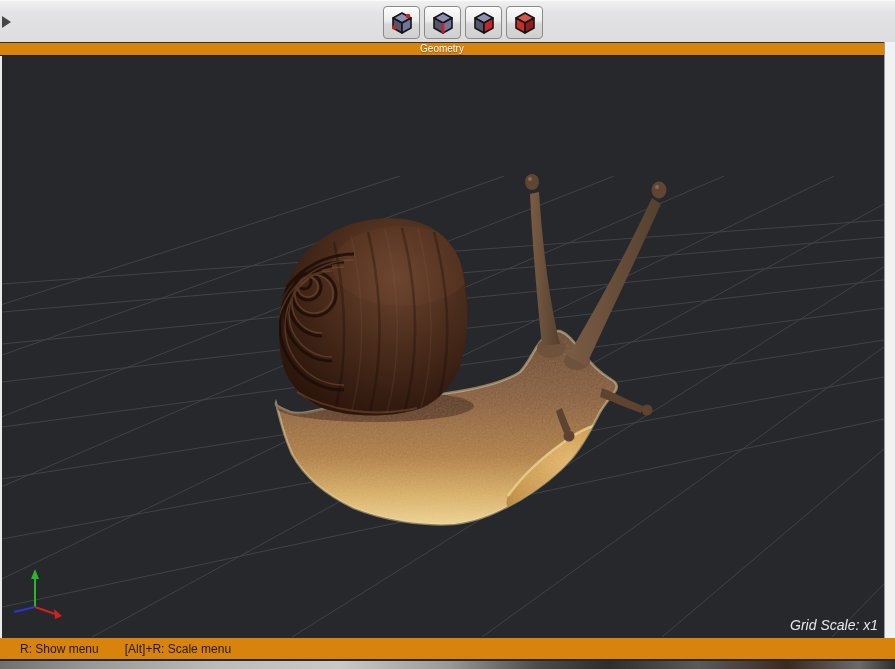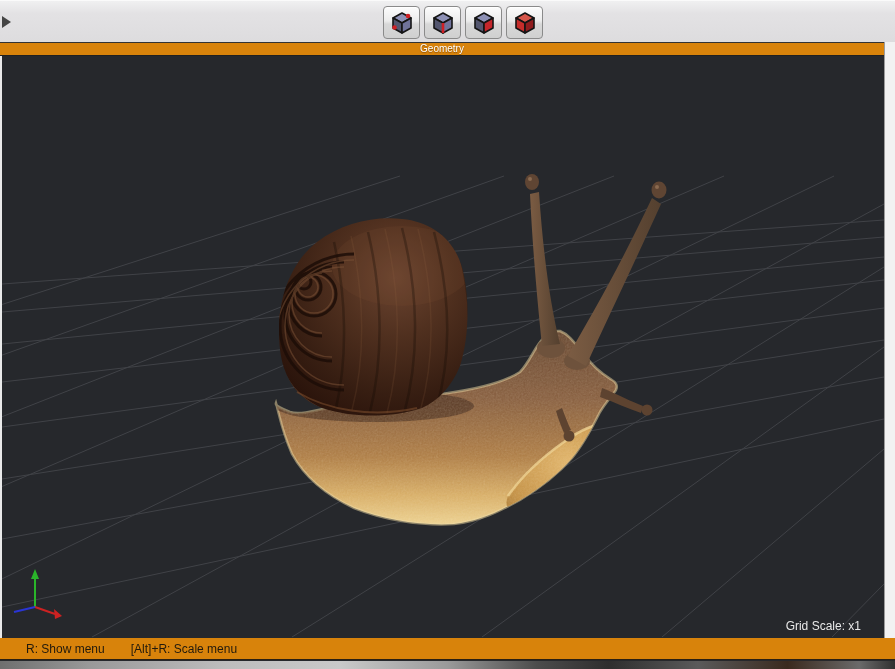--- a/index.html
+++ b/index.html
@@ -35,31 +35,31 @@
   }
   .geometry-bar span{
     font-size:10px;line-height:12px;color:#ffffff;text-shadow:0 1px 1px rgba(60,30,0,.5);
   }
   
   .left-strip{position:absolute;left:0;top:56px;width:2px;height:582px;background:#e9e9e9;}
   .viewport{
     position:absolute;left:2px;top:56px;width:882px;height:582px;background:#26282c;overflow:hidden;
   }
   .grid-scale{
-    position:absolute;right:23px;bottom:5px;font-size:12px;color:#e8e8e8;
+    position:absolute;right:6px;bottom:5px;font-size:14px;color:#e8e8e8;font-style:italic;
   }
   
   .right-strip{
     position:absolute;left:884px;top:42px;width:11px;height:596px;
     background:#f2f2f2;border-left:1px solid #9b9b9b;
   }
   
   .status-bar{
     position:absolute;left:0;top:638px;width:895px;height:22px;background:#d8830b;
-    display:flex;align-items:center;padding-left:26px;gap:26px;
+    display:flex;align-items:center;padding-left:20px;gap:26px;
     border-bottom:1px solid #2a2013;
   }
   .status-bar span{font-size:12px;color:#221a0d;}
   
   .bottom-strip{
     position:absolute;left:0;top:661px;width:895px;height:8px;
     background:linear-gradient(to right,
       #6f6f6f 0%, #999999 10%, #bdbdbd 25%, #c9c9c9 38%, #9a9a9a 50%,
       #4c4c4c 60%, #2e2e2e 68%, #5a5a5a 78%, #3a2a1e 88%, #6a6a6a 96%, #303030 100%);
   }

